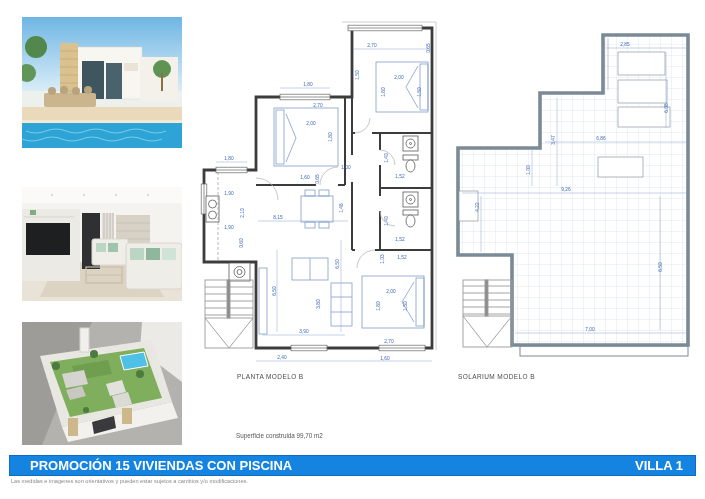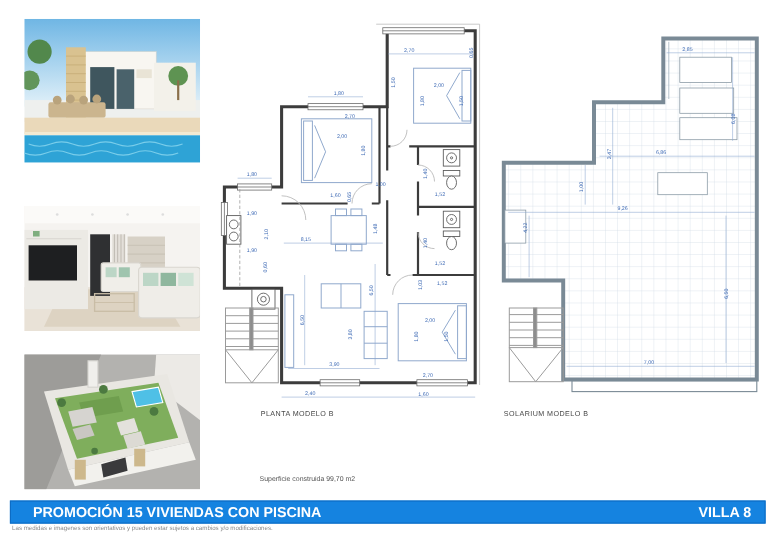--- a/index.html
+++ b/index.html
@@ -386,17 +386,17 @@
       </g>
   </svg>
 
   <div class="plan-label" style="left:237px;top:373px;">PLANTA MODELO B</div>
   <div class="plan-label" style="left:458px;top:373px;">SOLARIUM MODELO B</div>
 
   <div class="surface-note">Superficie construida 99,70 m2</div>
 
   <div class="footer-bar" style="background: rgb(21, 131, 224); padding-left: 20px;">
     <span>PROMOCIÓN 15 VIVIENDAS CON PISCINA</span>
-    <span>VILLA 8</span>
+    <span>VILLA 1</span>
   </div>
 
   <div class="disclaimer">Las medidas e imagenes son orientativos y pueden estar sujetos a cambios y/o modificaciones.</div>
 </div>
 
 </body></html>

